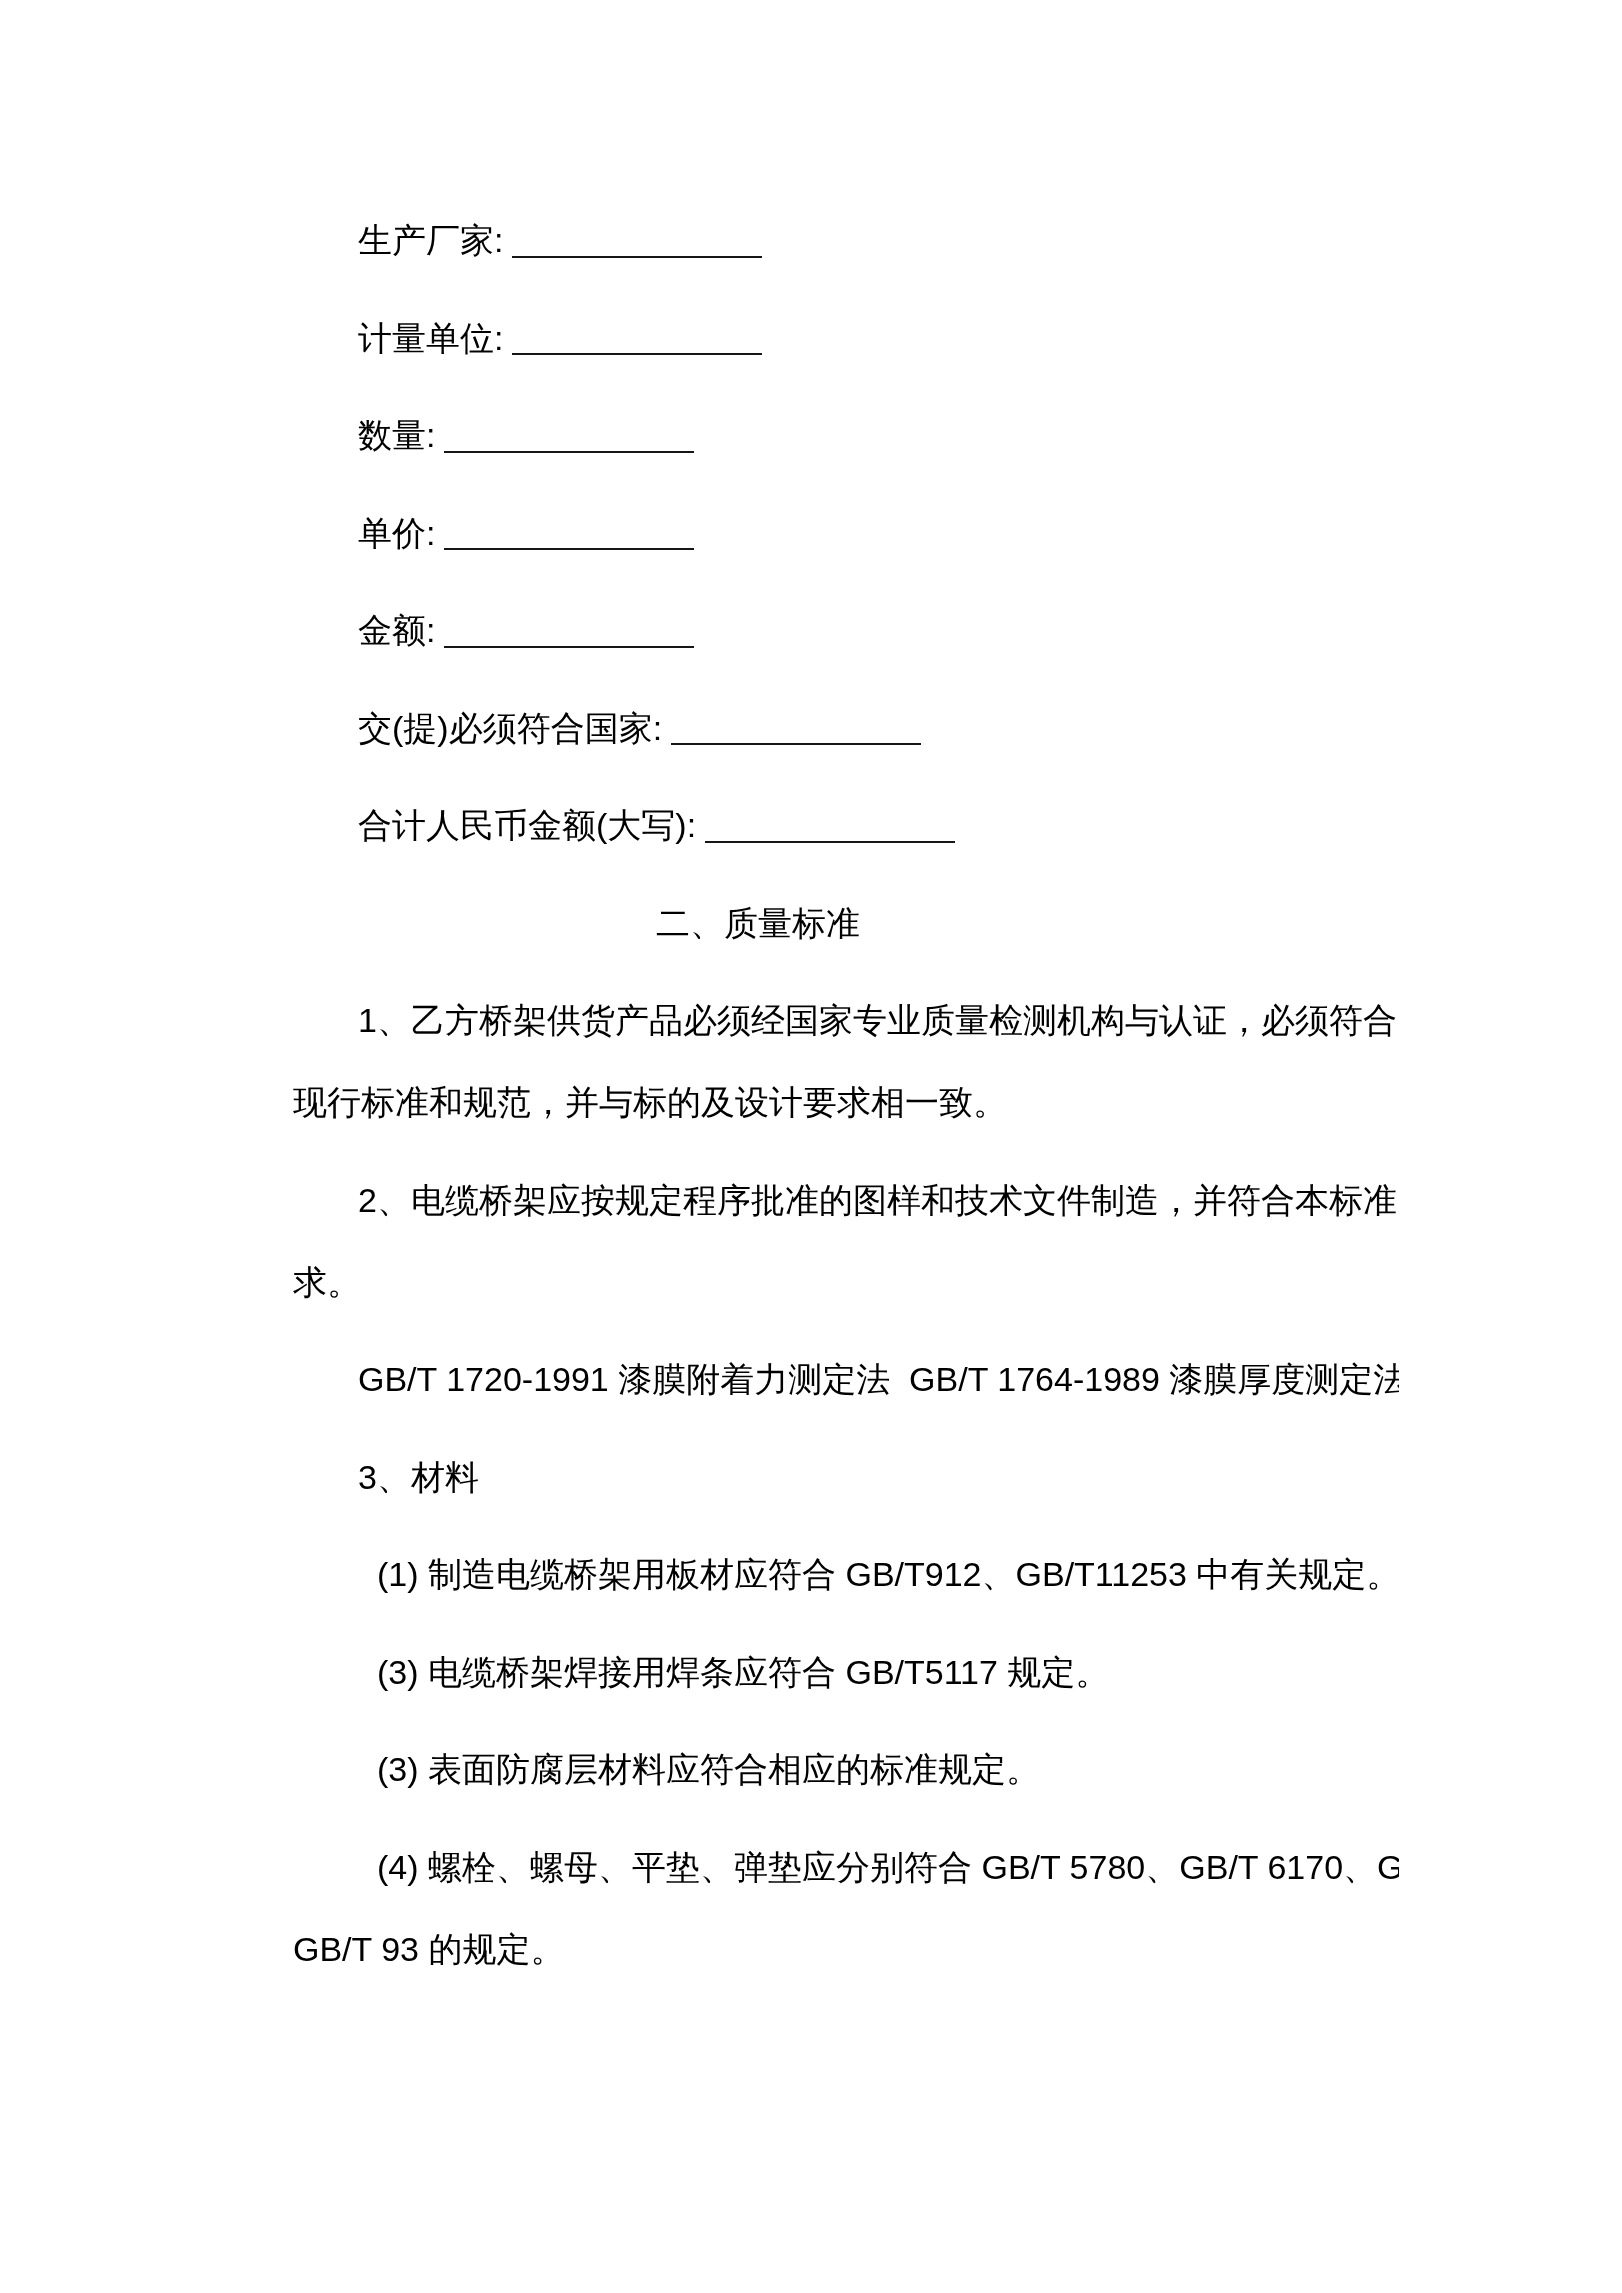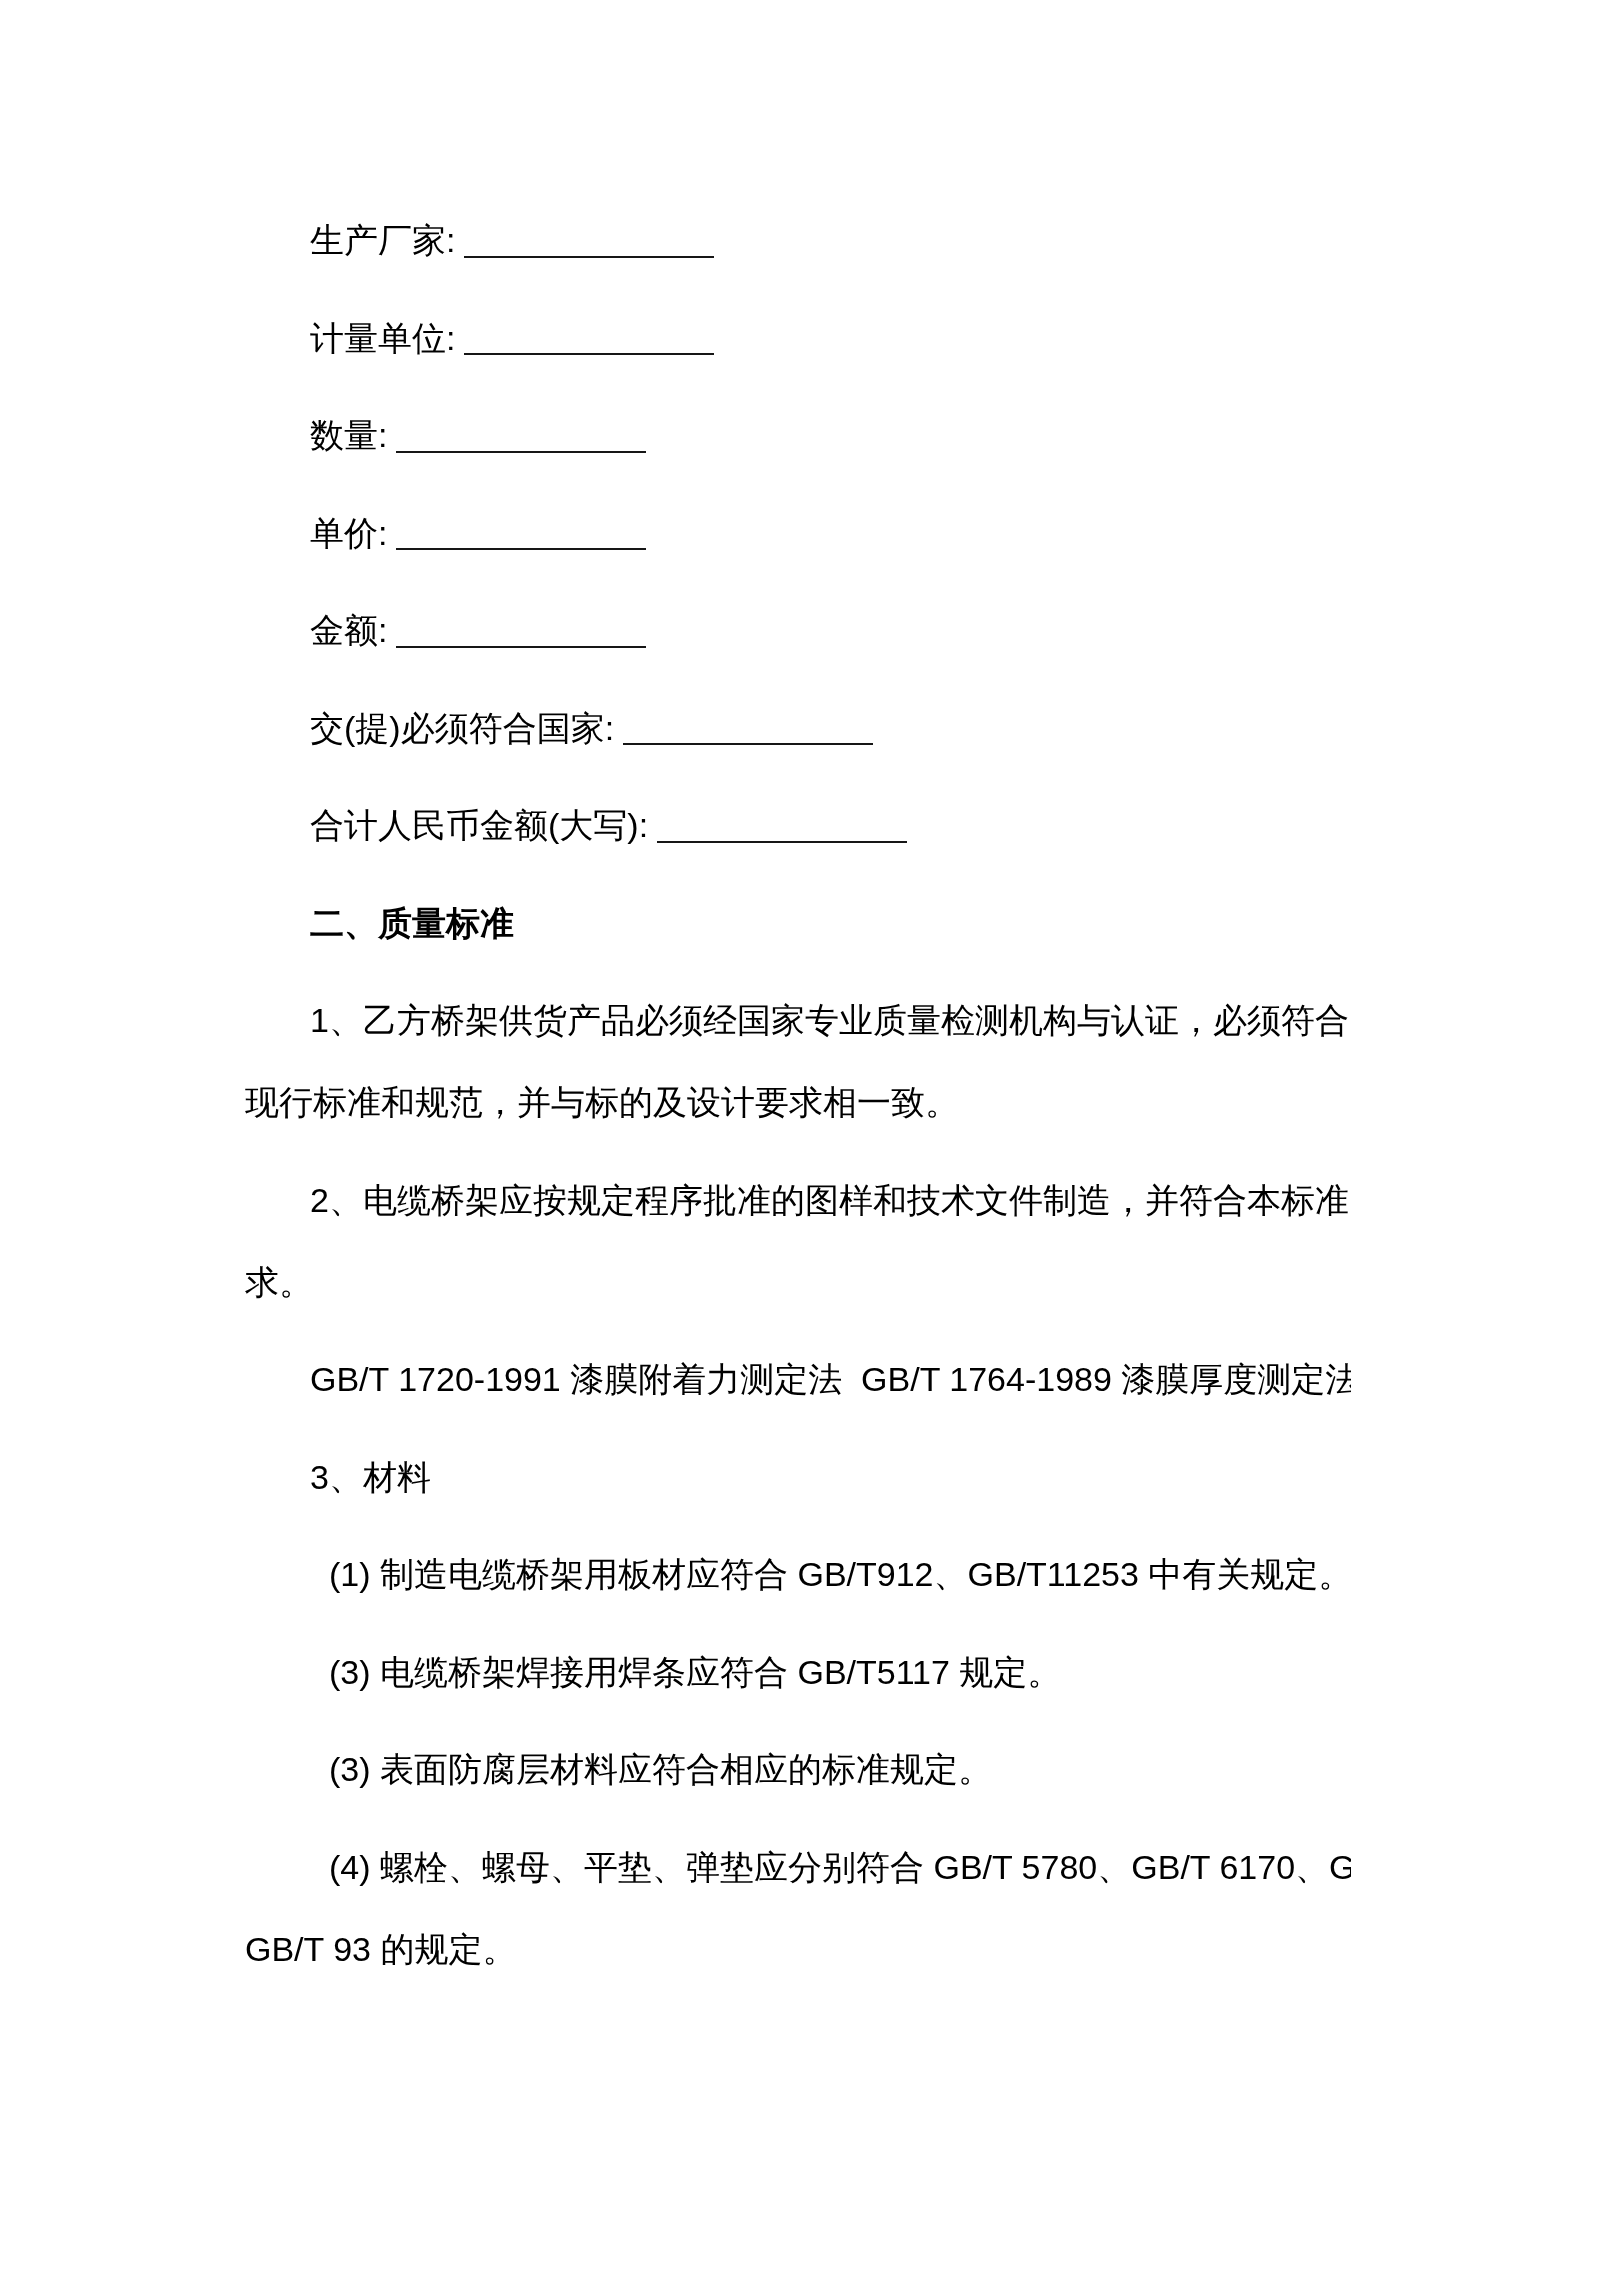--- a/index.html
+++ b/index.html
@@ -11,29 +11,30 @@
     position: relative;
     box-sizing: border-box;
     width: 1351px;
     height: 2294px;
     background: #ffffff;
     padding: 199px 241px 4px 245px;
     font-family: "Liberation Sans", "DejaVu Sans", sans-serif;
     font-size: 34px;
     color: #000000;
     overflow: hidden;
+    margin-left: 48px;
   }
   .page p {
     margin: 0 0 15.5px 0;
     line-height: 82px;
     white-space: pre;
   }
   .indent { text-indent: 65px; }
   .item   { text-indent: 84px; }
-  .heading { font-weight: 700; }
+  .heading { font-weight: 400; text-align: center; }
   .blank {
     display: inline-block;
     width: 250px;
     height: 36px;
     border-bottom: 2.7px solid #161616;
     margin-left: 9px;
     vertical-align: -5.5px;
   }
 </style>
 </head>

